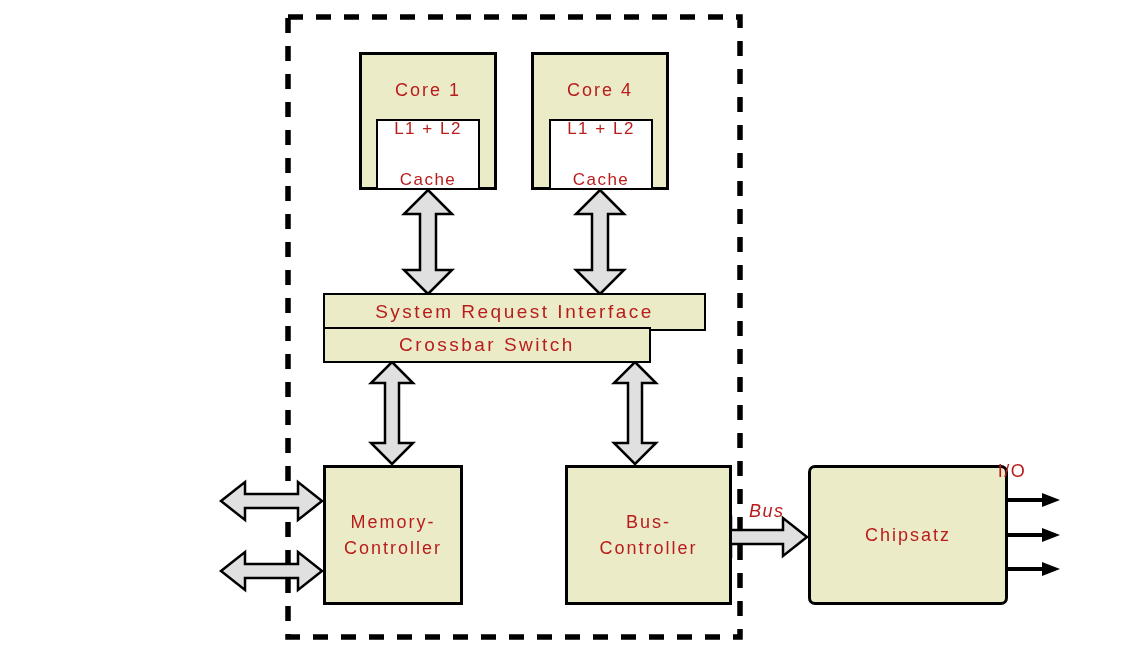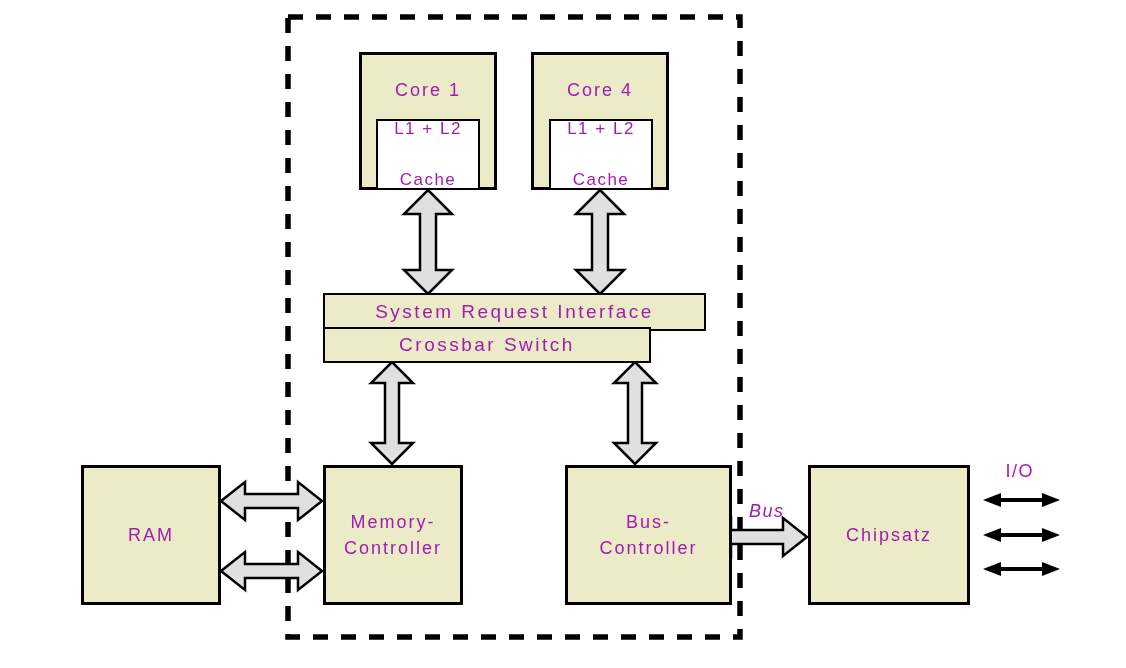--- a/index.html
+++ b/index.html
@@ -1,20 +1,20 @@
 <!DOCTYPE html>
 <html style="--background: #ffffff; --box-fill: #ebebc8; --arrow-fill: #e0e0e0; --line-color: #000000;"><head>
 <meta charset="utf-8">
 <style>
   html,body { margin:0; padding:0; background:#fff; }
   .stage {
     position:relative; width:1126px; height:668px; overflow:hidden;
     background:var(--background,#ffffff);
     font-family:"Liberation Sans", sans-serif;
-    color:#a21caf;
+    color:#b91c1c;
   }
   svg.layer { position:absolute; left:0; top:0; width:1126px; height:668px; z-index:0; }
   .die-boundary { fill:none; stroke:#000; stroke-width:5.5; stroke-dasharray:15 13; }
   .block-arrow { fill:var(--arrow-fill,#e0e0e0); stroke:#000; stroke-width:2.5; stroke-linejoin:miter; }
   .thin-line { stroke:#000; stroke-width:4; }
   .thin-head { fill:#000; stroke:none; }
 
   .box {
     position:absolute; box-sizing:border-box; z-index:1;
     background:var(--box-fill,#ebebc8);
@@ -89,34 +89,31 @@
   </div>
 
   <div class="box bar" style="left:323px; top:293px; width:383px; height:38px;">
     <span>System Request Interface</span>
   </div>
 
   <div class="box bar" style="left:323px; top:327px; width:328px; height:36px;">
     <span>Crossbar Switch</span>
   </div>
 
-  <div class="box" style="left:81px; top:465px; width:140px; height:140px;">
-    <span>RAM</span>
-  </div>
 
   <div class="box" style="left:323px; top:465px; width:140px; height:140px;">
     <span>Memory-</span>
     <span>Controller</span>
   </div>
 
   <div class="box" style="left:565px; top:465px; width:167px; height:140px;">
     <span>Bus-</span>
     <span>Controller</span>
   </div>
 
-  <div class="box" style="left:808px; top:465px; width:162px; height:140px;">
+  <div class="box" style="left:808px; top:465px; width:200px; height:140px;border-radius:7px;">
     <span>Chipsatz</span>
   </div>
 
   <div class="float-label" style="left:749px; top:501px;font-style:italic;">Bus</div>
-  <div class="float-label" style="left:990px; top:461px; width:44px; text-align:right;">I/O</div>
+  <div class="float-label" style="left:990px; top:461px; width:44px; text-align:center;">I/O</div>
 
 </div>
 
 </body></html>

